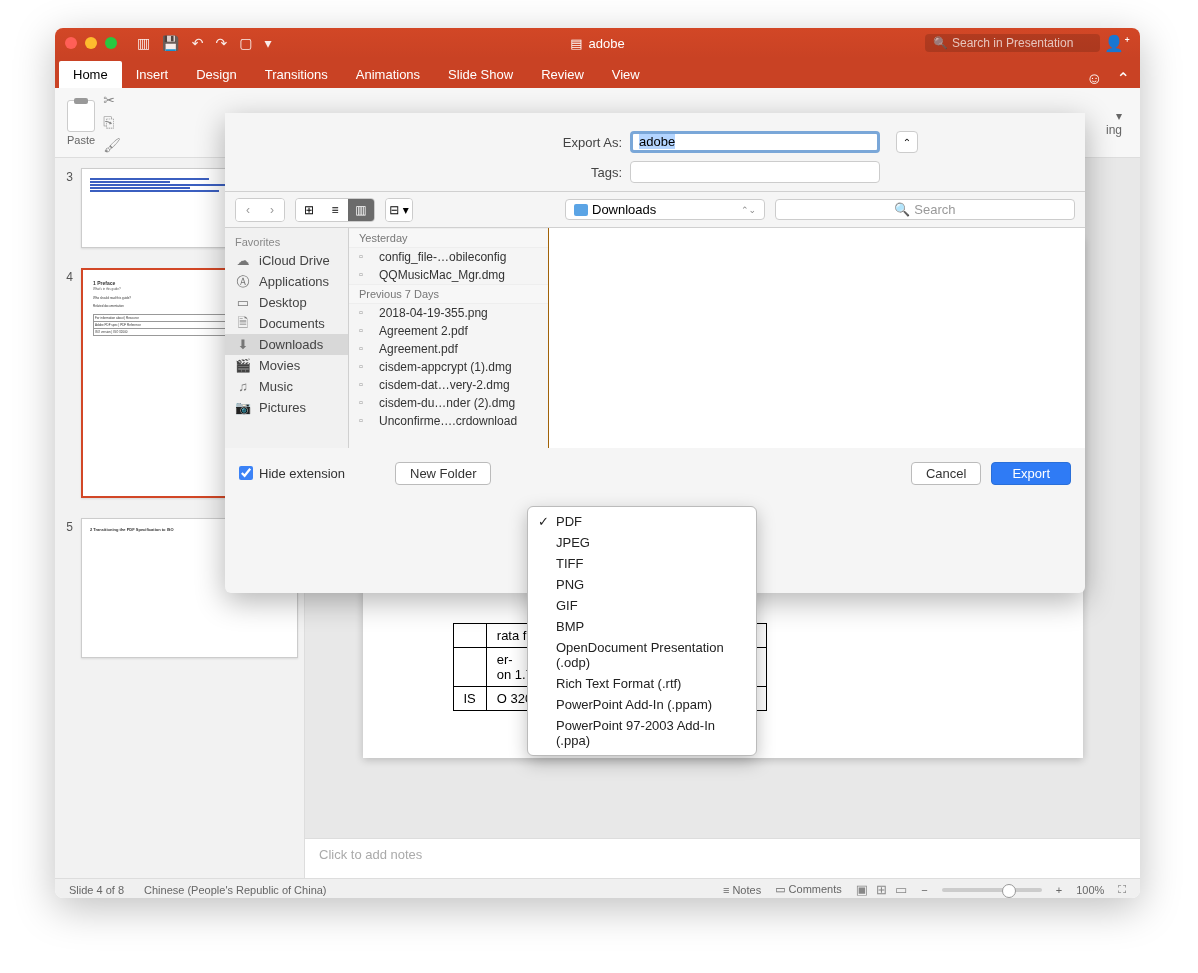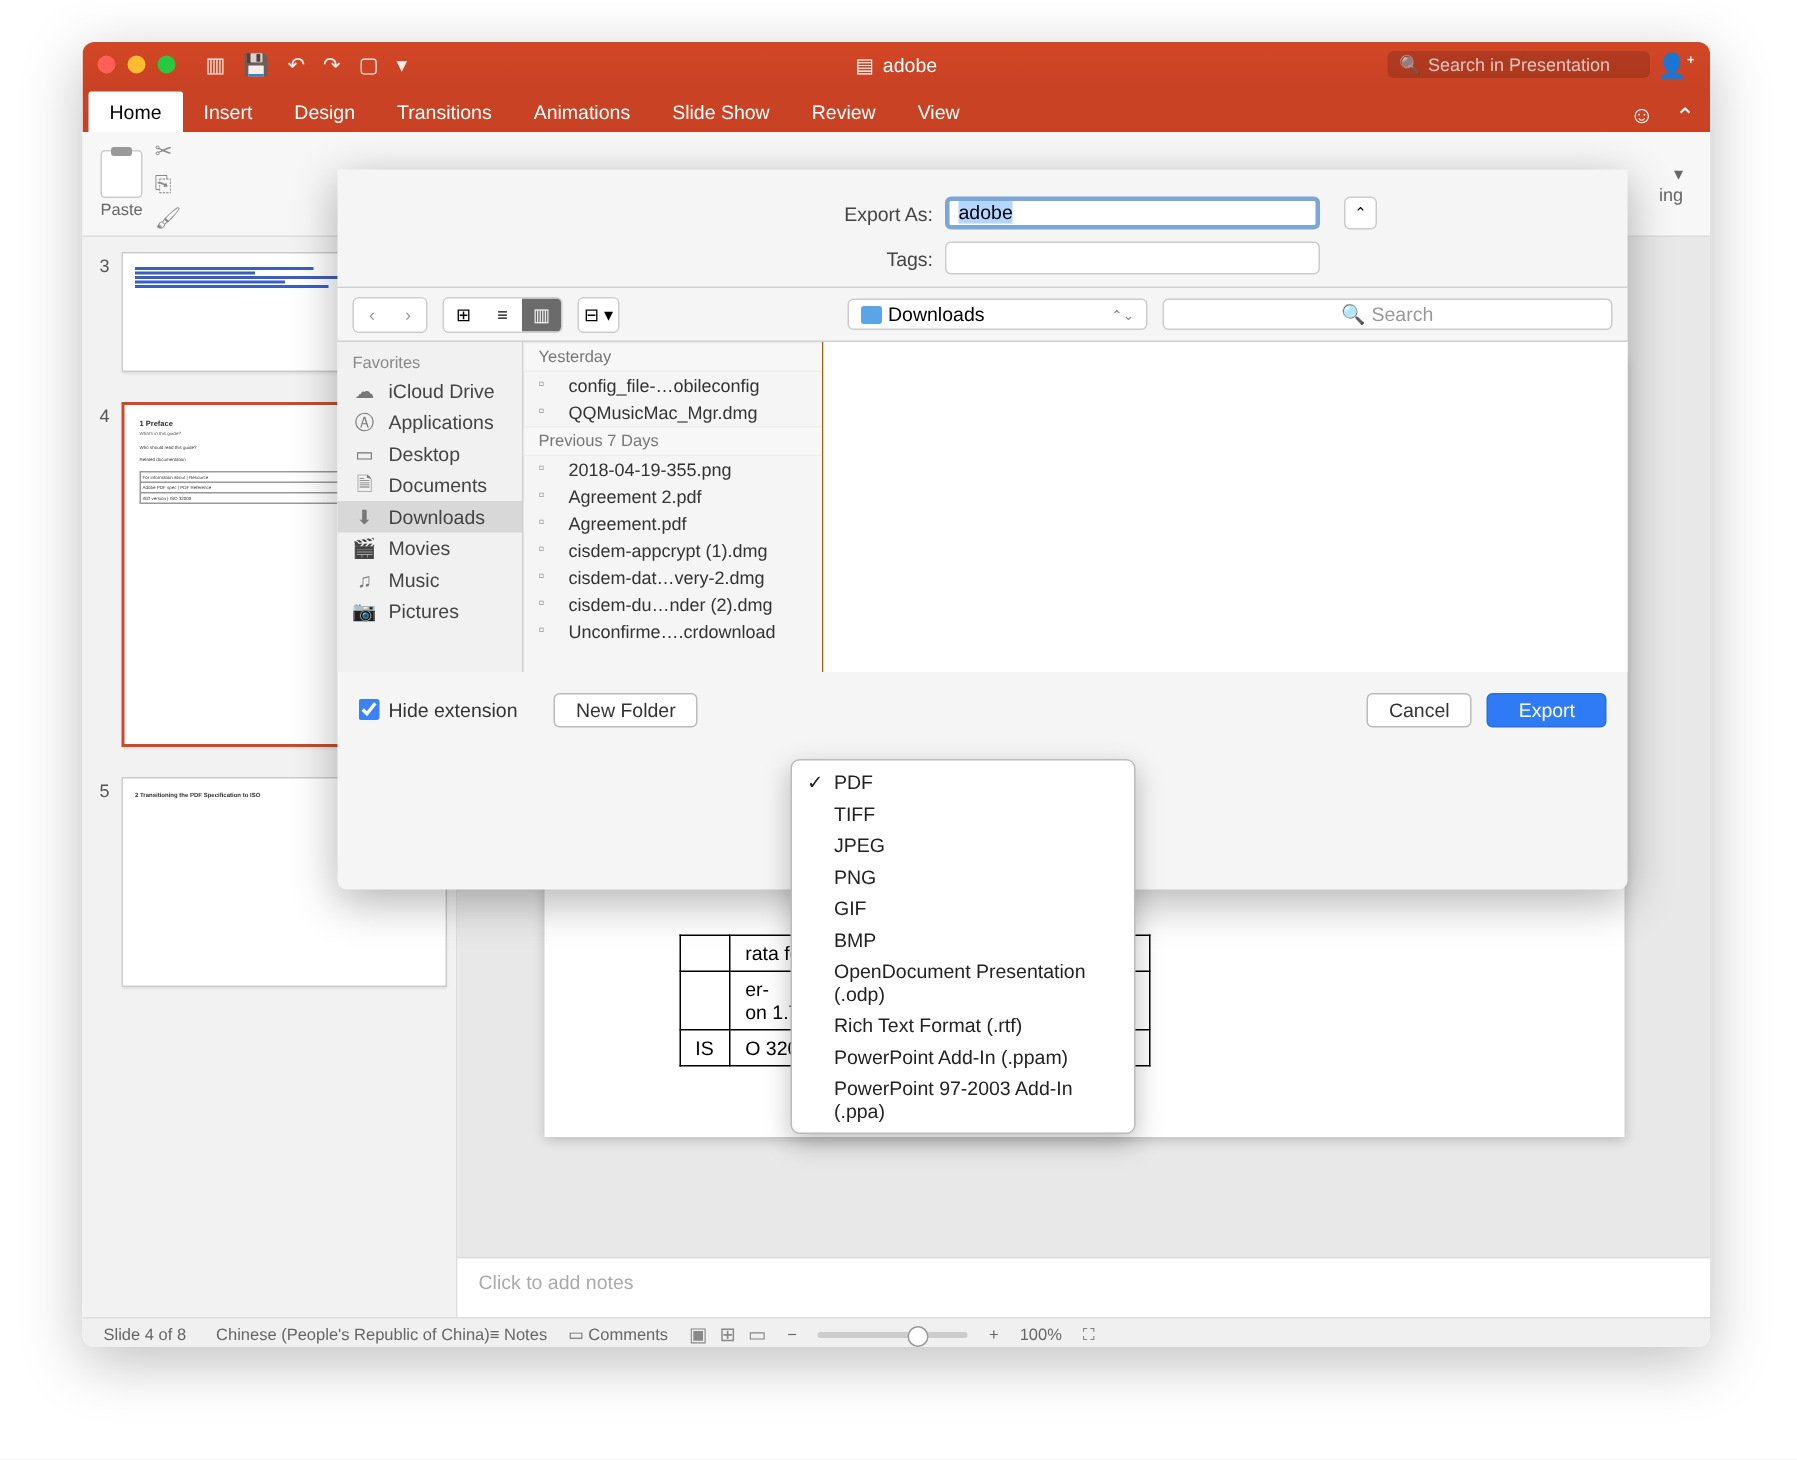--- a/index.html
+++ b/index.html
@@ -26,21 +26,21 @@
 .thumbs{width:250px;background:#f2f2f2;border-right:1px solid #ddd;overflow:hidden;padding:10px 6px}
 .thumb-row{display:flex;gap:8px;margin-bottom:20px}
 .thumb-num{font-size:12px;color:#555;width:12px;text-align:right;padding-top:2px}
 .thumb{flex:1;height:180px;background:#fff;border:1px solid #ccc;box-shadow:0 1px 2px rgba(0,0,0,.1);padding:8px;font-size:4px;color:#333;overflow:hidden}
 .thumb.sel{border:2px solid #d24726}
 .thumb .tline{height:2px;background:#3b5fc0;margin:1px 0;width:60%}
 .main-area{flex:1;background:#e8e8e8;display:flex;flex-direction:column}
 .slide-view{flex:1;display:flex;align-items:center;justify-content:center;padding:20px}
 .slide{background:#fff;width:720px;min-height:450px;box-shadow:0 2px 8px rgba(0,0,0,.2);padding:40px;font-family:Georgia,serif;font-size:13px;color:#000}
 .notes-area{height:40px;background:#fff;border-top:1px solid #ddd;padding:8px 14px;font-size:13px;color:#aaa}
-.statusbar{height:22px;background:#f0f0f0;border-top:1px solid #ddd;display:flex;align-items:center;padding:0 14px;font-size:11px;color:#666;}
+.statusbar{height:22px;background:#f0f0f0;border-top:1px solid #ddd;display:flex;align-items:center;padding:0 14px;font-size:11px;color:#666;justify-content:space-between}
 .status-right{display:flex;align-items:center;gap:14px}
 .view-btns{display:flex;gap:8px;color:#888;font-size:13px}
 .zoom-slider{width:100px;height:4px;background:#ccc;border-radius:2px;position:relative}
 .zoom-slider::after{content:"";position:absolute;left:60%;top:-4px;width:12px;height:12px;background:#fff;border:1px solid #999;border-radius:50%}
 
 
 .dialog{position:absolute;left:170px;top:85px;width:860px;height:480px;background:#f5f5f5;border-radius:0 0 6px 6px;box-shadow:0 8px 30px rgba(0,0,0,.3);z-index:50}
 .dlg-top{padding:18px 0 8px;display:flex;flex-direction:column;gap:8px;align-items:center;border-bottom:1px solid #d0d0d0}
 .dlg-row{display:flex;align-items:center;gap:8px}
 .dlg-row label{font-size:13px;color:#444;text-align:right;width:230px}
@@ -64,21 +64,21 @@
 .sb-item.sel{background:#d8d8d8}
 .sb-ico{width:16px;height:14px;display:flex;align-items:center;justify-content:center;color:#777;font-size:13px}
 .file-col{width:200px;border-right:1px solid #a16207;overflow:auto;font-size:12px}
 .fc-head{background:#f7f7f7;padding:3px 10px;color:#777;font-size:11px;border-bottom:1px solid #eee;border-top:1px solid #eee}
 .fc-item{display:flex;align-items:center;gap:6px;padding:2px 10px;color:#333}
 .fc-ico{width:14px;height:14px;color:#999;font-size:11px}
 .preview-col{flex:1;background:#fff}
 .dlg-mid{height:44px;border-top:1px solid #d0d0d0;border-bottom:1px solid #d0d0d0;display:flex;align-items:center;padding:0 14px;gap:14px}
 .btn{border:1px solid #bbb;background:#fff;border-radius:4px;padding:3px 14px;font-size:13px;color:#333}
 .ff-label{margin-left:70px;font-size:13px;color:#444}
-.dlg-bottom{height:50px;display:flex;align-items:center;padding:0 14px;gap:0;justify-content:space-between}
+.dlg-bottom{height:50px;display:flex;align-items:center;padding:0 14px;gap:26px;justify-content:space-between}
 .hide-ext{display:flex;align-items:center;gap:6px;font-size:13px;color:#333}
 .hide-ext input{width:14px;height:14px;accent-color:#3b82f6}
 .dlg-actions{display:flex;gap:10px}
 .btn-primary{background:#2f7bf5;color:#fff;border:1px solid #2a6fd8;border-radius:4px;padding:3px 20px;font-size:13px}
 
 
 .fmt-dd{position:absolute;left:472px;top:478px;width:230px;background:#fff;border:1px solid #bbb;border-radius:6px;box-shadow:0 6px 18px rgba(0,0,0,.25);z-index:60;padding:4px 0;font-size:13px}
 .fmt-item{padding:3px 14px 3px 28px;position:relative;color:#222}
 .fmt-item.chk::before{content:"✓";position:absolute;left:10px;top:3px}
 .slide table{border-collapse:collapse;margin-top:10px}
@@ -345,22 +345,22 @@
       <button class="btn" style="margin-right:auto;margin-left:24px">New Folder</button>
       <div class="dlg-actions">
         <button class="btn">Cancel</button>
         <button class="btn-primary">Export</button>
       </div>
     </div>
   </div>
 
   <div class="fmt-dd">
     <div class="fmt-item chk">PDF</div>
+    <div class="fmt-item">JPEG</div>
     <div class="fmt-item">TIFF</div>
-    <div class="fmt-item">JPEG</div>
     <div class="fmt-item">PNG</div>
     <div class="fmt-item">GIF</div>
     <div class="fmt-item">BMP</div>
     <div class="fmt-item">OpenDocument Presentation (.odp)</div>
     <div class="fmt-item">Rich Text Format (.rtf)</div>
     <div class="fmt-item">PowerPoint Add-In (.ppam)</div>
     <div class="fmt-item">PowerPoint 97-2003 Add-In (.ppa)</div>
   </div>
 </div>
 

